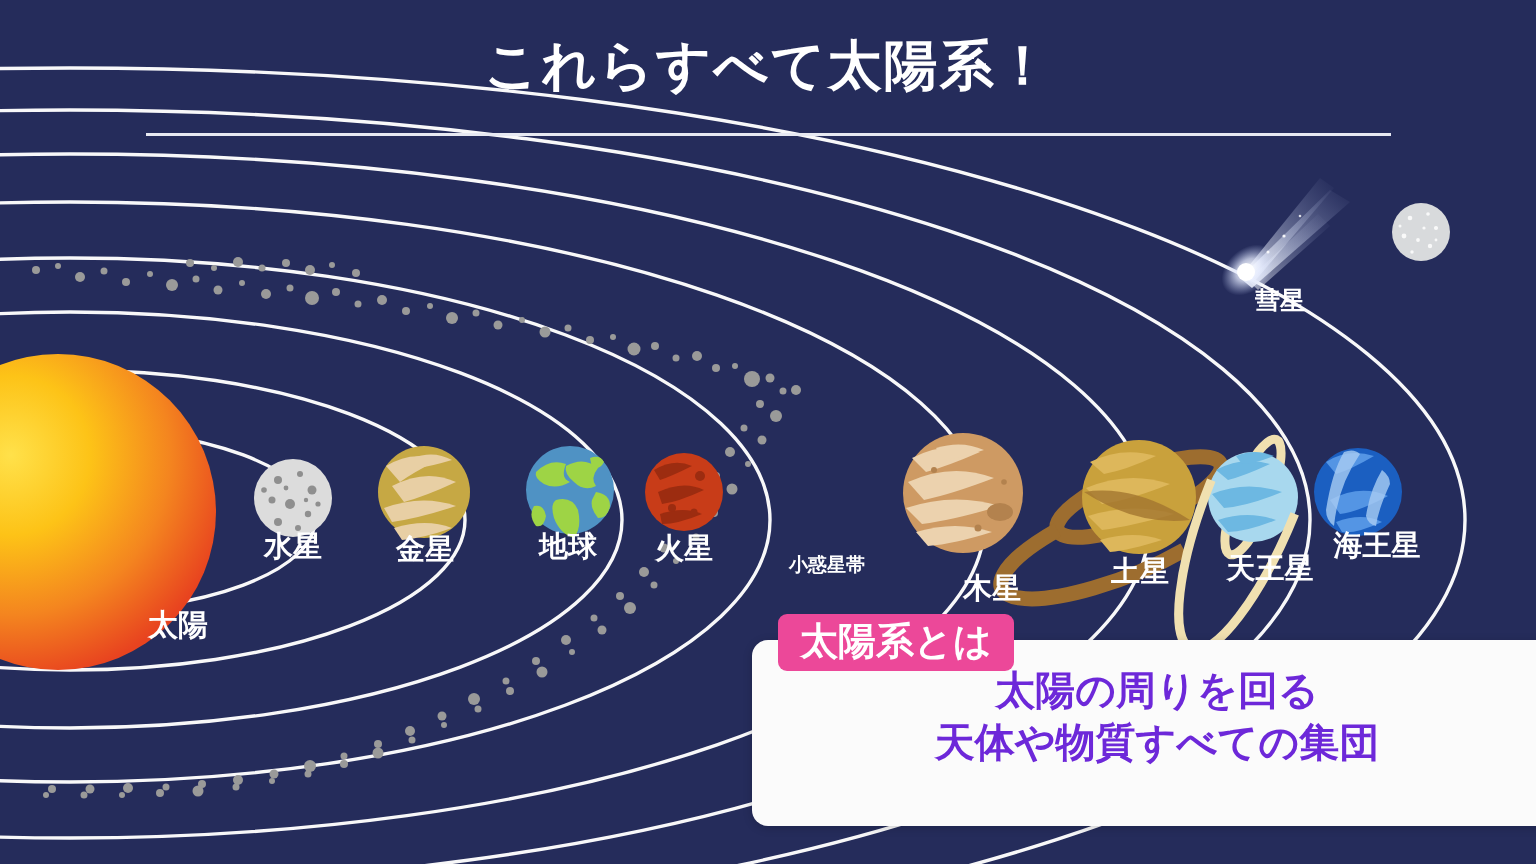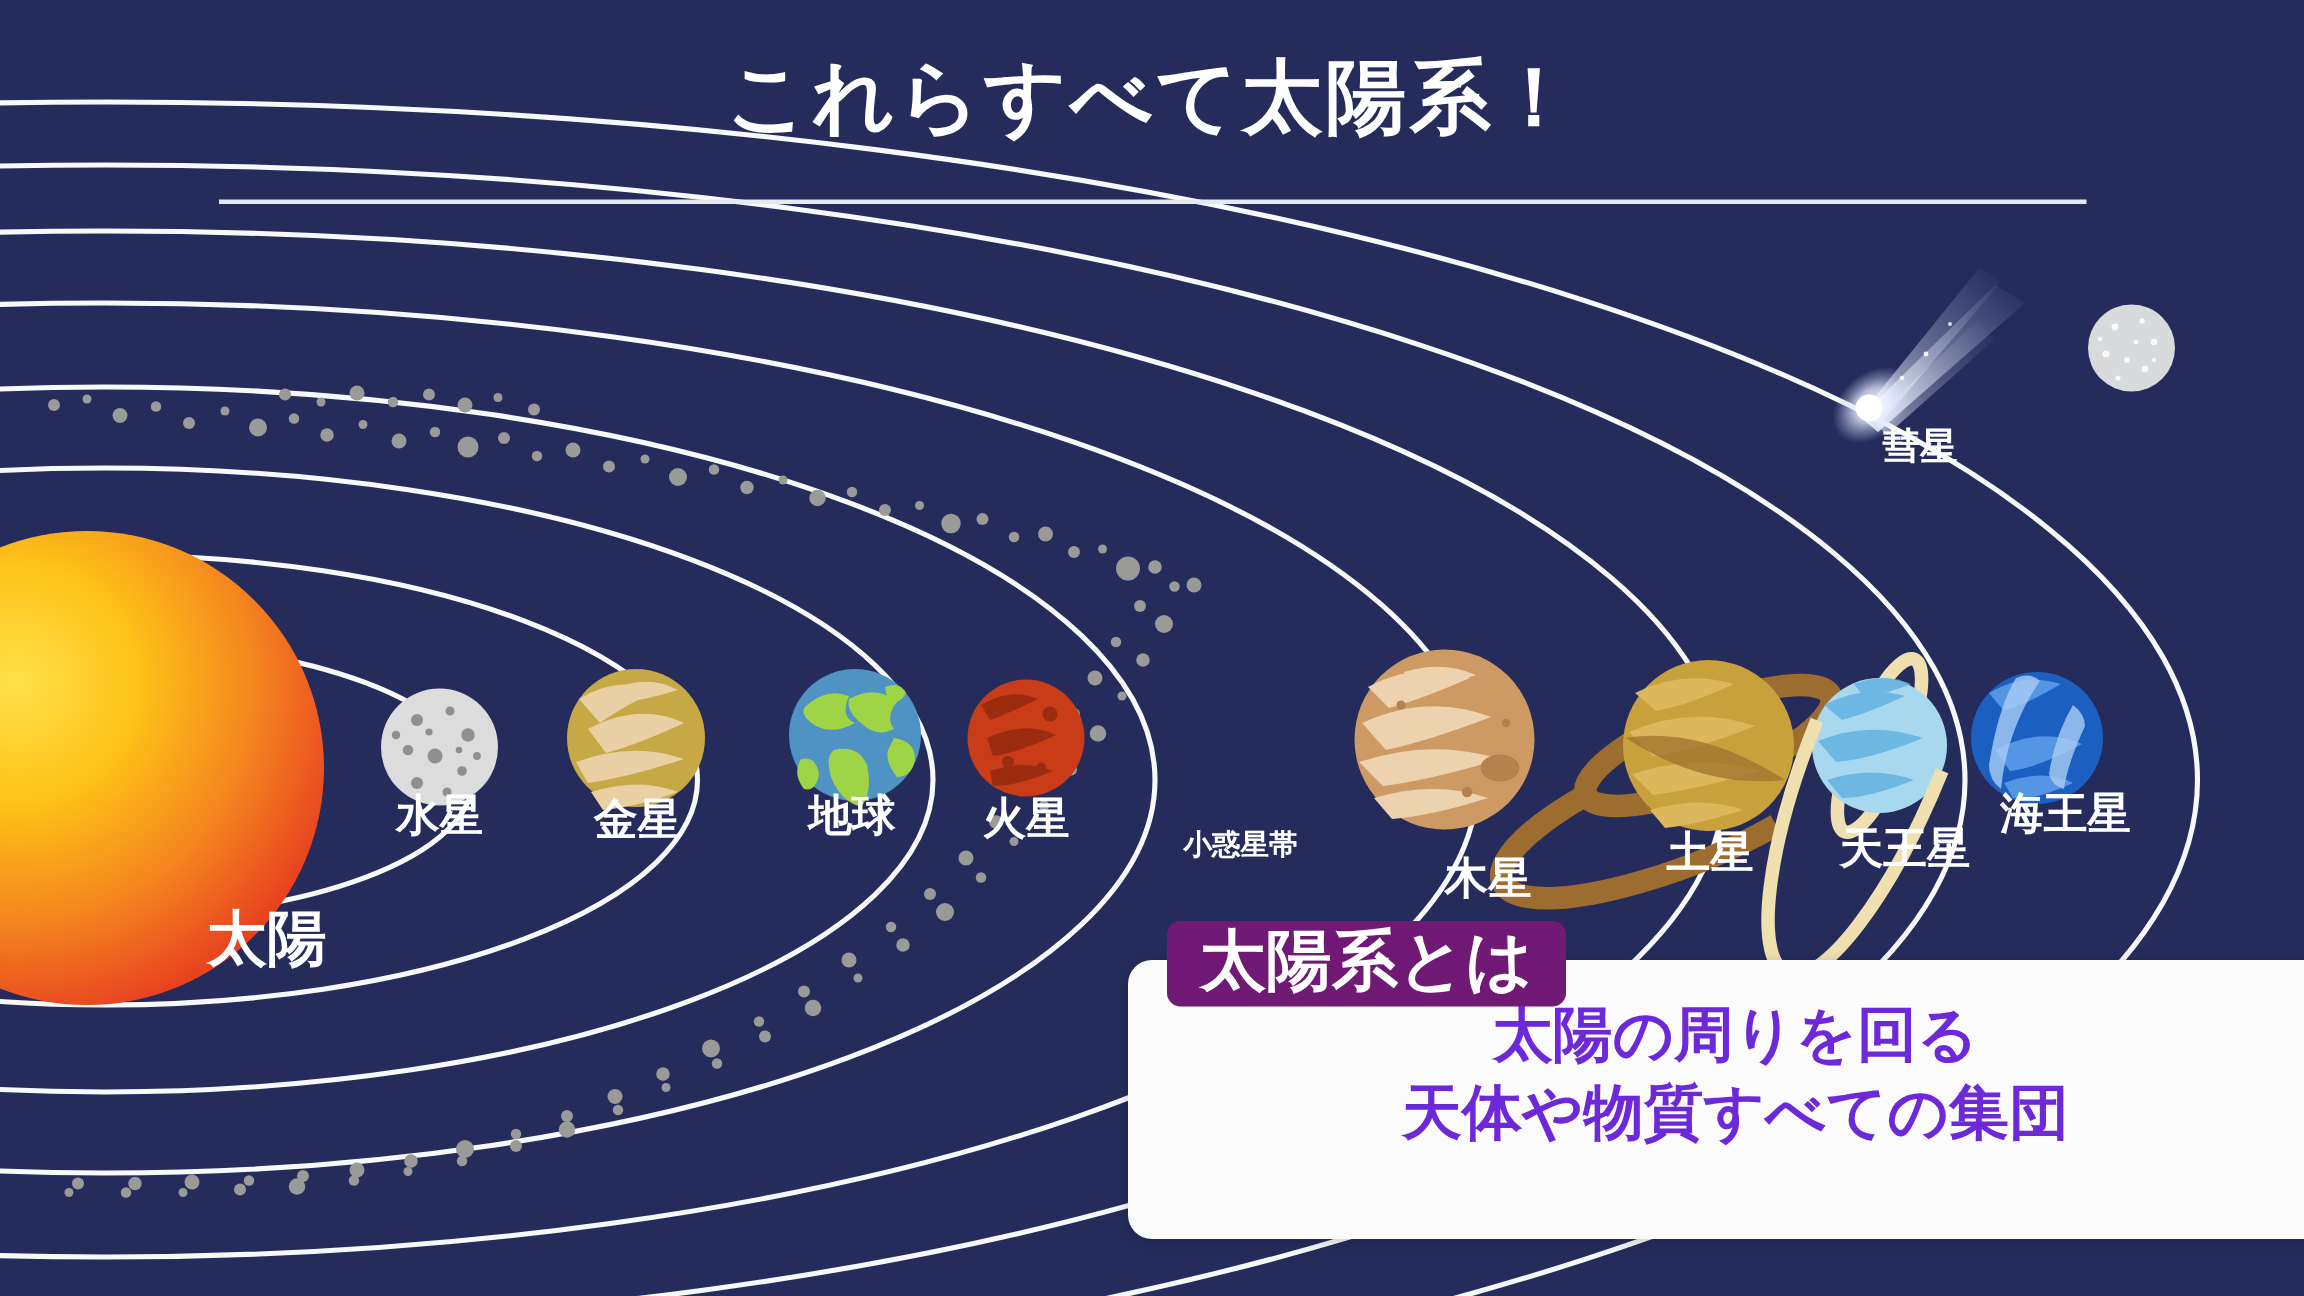--- a/index.html
+++ b/index.html
@@ -38,23 +38,22 @@
 
   
   .lbl{
     position:absolute;
     color:#ffffff;
     font-weight:700;
     white-space:pre;
     z-index:30;
     text-align:center;
     line-height:1.12;
-    font-family:Liberation Mono, monospace;
-  }
-  .lbl.sz-sun   { font-size:40px; }
+  }
+  .lbl.sz-sun   { font-size:30px; }
   .lbl.sz-plnt  { font-size:29px; }
   .lbl.sz-belt  { font-size:19px; }
   .lbl.sz-small { font-size:25px; }
 
   
   #info-card{
     position:absolute;
     left:752px; top:640px;
     width:820px; height:186px;
     background:#fbfbfb;
@@ -68,24 +67,24 @@
     text-align:center;
     color:#6d28d9;
     font-size:40px; line-height:52px;
     font-weight:700;
     white-space:pre-line;
   }
   #info-badge{
     position:absolute;
     left:778px; top:614px;
     padding:7px 22px 10px 22px;
-    background:#701a75;
+    background:#ec4899;
     border-radius:9px;
     color:#ffffff;
-    font-size:44px; line-height:40px;
+    font-size:38px; line-height:40px;
     font-weight:700;
     z-index:60;
     white-space:nowrap;
   }
 </style>
 </head>
 <body>
 
 <div id="stage">
 

